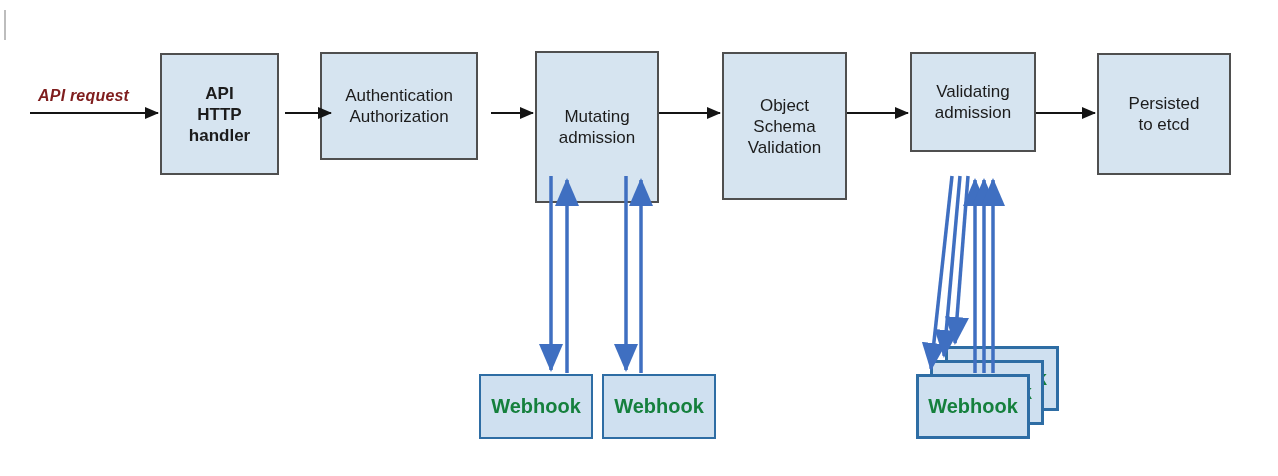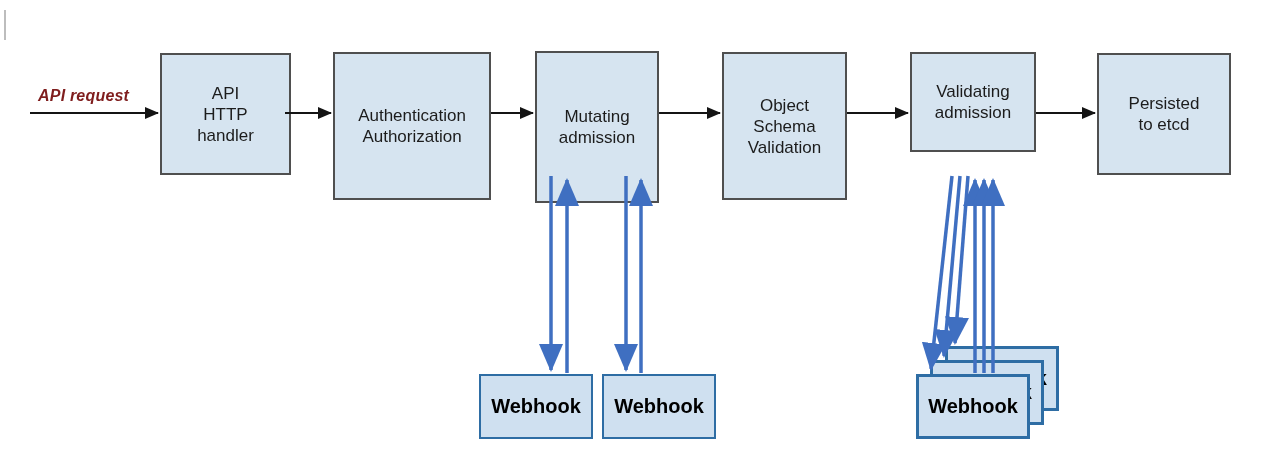--- a/index.html
+++ b/index.html
@@ -33,21 +33,21 @@
     background: #cfe0f0;
     border: 2px solid #2e6da4;
     display: flex;
     align-items: center;
     justify-content: center;
   }
   .webhook.stacked { border-width: 3px; }
   .webhook .lbl {
     font-size: 20px;
     font-weight: bold;
-    color: #000000;
+    color: #15803d;
     white-space: nowrap;
   }
   .api-label {
     position: absolute;
     left: 38px;
     top: 87px;
     font-size: 16px;
     font-weight: bold;
     color: #7f1d1d;
     letter-spacing: 0.2px;
@@ -70,26 +70,26 @@
 </style>
 </head>
 <body>
 
 <div class="canvas">
 
   <div class="edge-artifact"></div>
 
   <div class="api-label">API request</div>
 
-  <div class="stage" style="left:160px; top:53px;  width:131px; height:122px;">
+  <div class="stage" style="left:160px; top:53px;  width:119px; height:122px;font-weight:bold;">
     <span class="lbl">API
 HTTP
 handler</span>
   </div>
-  <div class="stage" style="left:333px; top:52px;  width:158px; height:148px;">
+  <div class="stage" style="left:320px; top:52px;  width:158px; height:108px;">
     <span class="lbl">Authentication
 Authorization</span>
   </div>
   <div class="stage" style="left:535px; top:51px;  width:124px; height:152px;">
     <span class="lbl">Mutating
 admission</span>
   </div>
   <div class="stage" style="left:722px; top:52px;  width:125px; height:148px;">
     <span class="lbl">Object
 Schema

